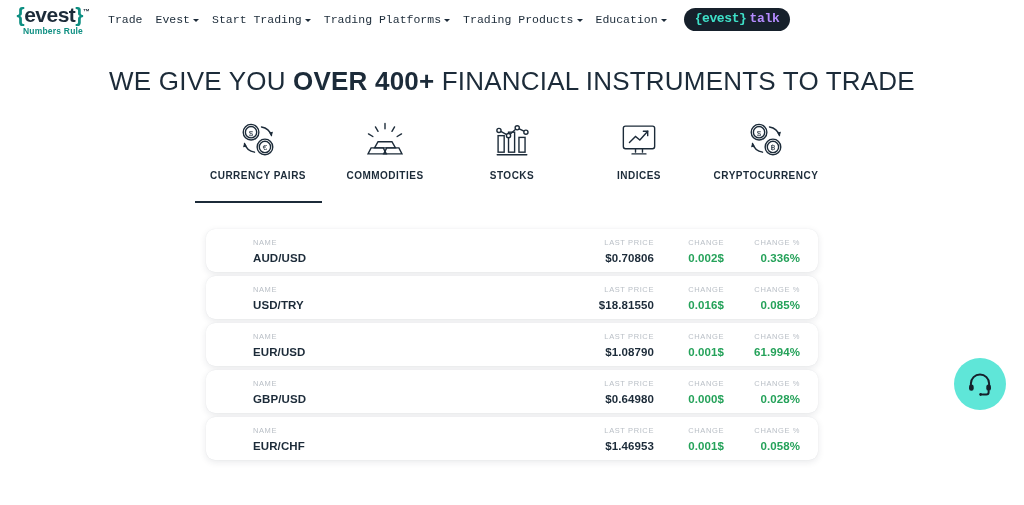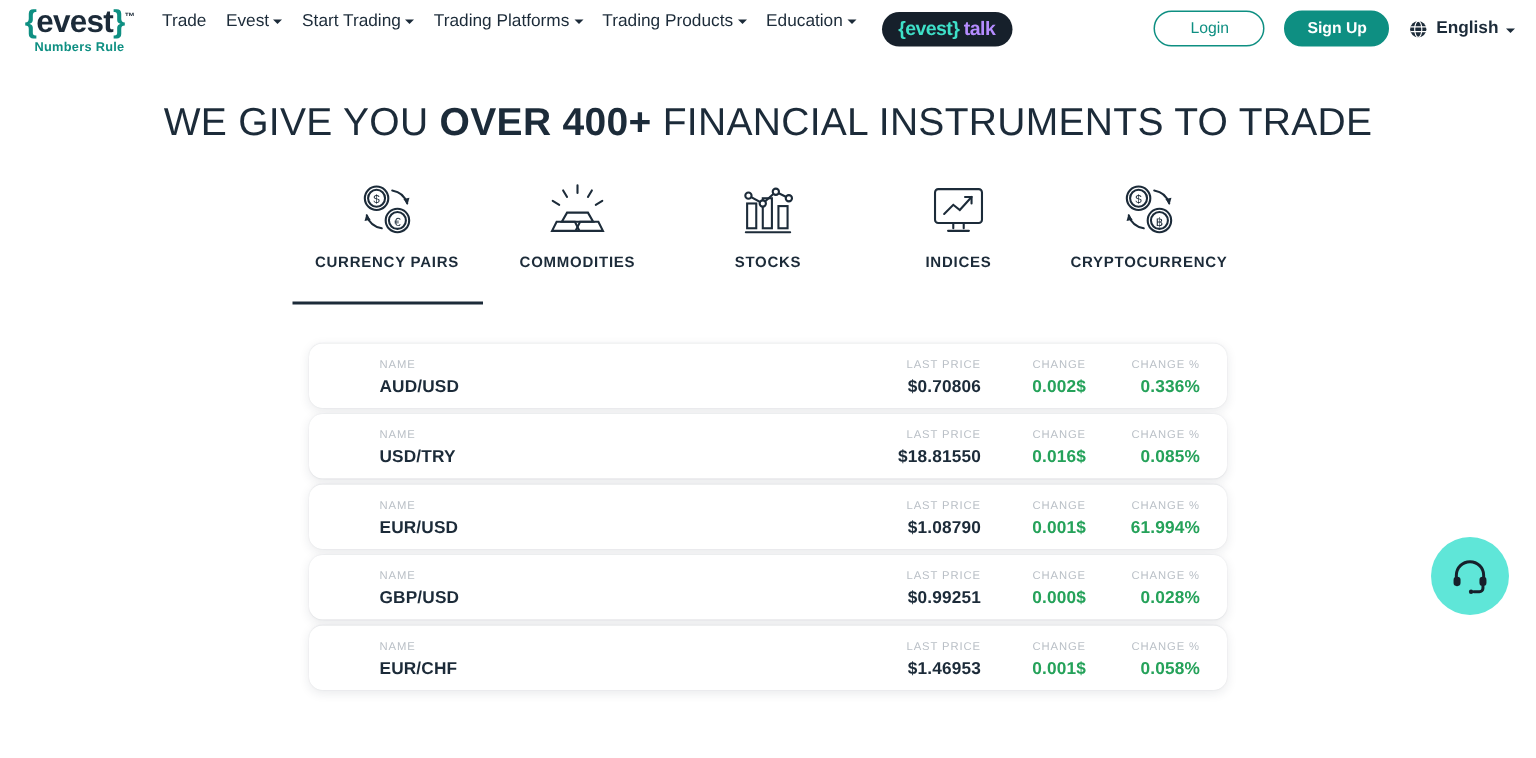--- a/index.html
+++ b/index.html
@@ -17,21 +17,21 @@
     align-items: center;
     padding: 0 14px 0 12px;
     position: relative;
   }
   .logo-block { display: flex; flex-direction: column; align-items: center; width: 82px; margin-right: 14px; }
   .logo-main { font-size: 21px; font-weight: 700; line-height: 20px; letter-spacing: -0.5px; color: #1c2b39; }
   .logo-main .brace { color: #0e8f82; }
   .logo-tm { font-size: 7px; color: #1c2b39; vertical-align: super; }
   .logo-sub { font-size: 8.5px; font-weight: 700; color: #0e8f82; letter-spacing: 0.2px; margin-top: 1px; }
 
-  .nav-links { display: flex; align-items: flex-start; gap: 13px; }
+  .nav-links { display: flex; align-items: center; gap: 13px; font-family: Liberation Mono, monospace; }
   .nav-link {
     font-size: 11.5px; color: #1c2b39; font-weight: 400;
     white-space: nowrap; display: flex; align-items: center; gap: 3px;
     cursor: pointer;
   }
   .caret {
     width: 0; height: 0;
     border-left: 3px solid transparent;
     border-right: 3px solid transparent;
     border-top: 3.5px solid #1c2b39;
@@ -170,33 +170,20 @@
         <span>Education</span>
         <i class="caret"></i>
       </div>
 
     <div class="talk-badge">
       <span class="talk-evest">{evest}</span>
       <span class="talk-word">talk</span>
     </div>
   </div>
 
-  <div class="nav-right">
-    <div class="btn-login">Login</div>
-    <div class="btn-signup">Sign Up</div>
-    <div class="lang">
-      <svg width="13" height="13" viewBox="0 0 24 24">
-        <circle cx="12" cy="12" r="10" fill="#1c2b39"></circle>
-        <ellipse cx="12" cy="12" rx="4.4" ry="10" fill="none" stroke="#ffffff" stroke-width="1.4"></ellipse>
-        <path d="M2.4 9h19.2M2.4 15h19.2" stroke="#ffffff" stroke-width="1.4"></path>
-      </svg>
-      <span class="lang-label">English</span>
-      <i class="caret"></i>
-    </div>
-  </div>
 </div>
 
 <div class="headline">
   <span>WE GIVE YOU </span><b>OVER 400+</b><span> FINANCIAL INSTRUMENTS TO TRADE</span>
 </div>
 
 <div class="cats">
 
   <div class="cat active">
     <div class="cat-icon">
@@ -341,21 +328,21 @@
     </div>
   </div>
 
   <div class="card">
     <div class="col col-name">
       <div class="col-head">NAME</div>
       <div class="col-val">GBP/USD</div>
     </div>
     <div class="col col-price">
       <div class="col-head">LAST PRICE</div>
-      <div class="col-val">$0.99251</div>
+      <div class="col-val">$0.64980</div>
     </div>
     <div class="col col-change">
       <div class="col-head">CHANGE</div>
       <div class="col-val green">0.000$</div>
     </div>
     <div class="col col-changep">
       <div class="col-head">CHANGE %</div>
       <div class="col-val green">0.028%</div>
     </div>
   </div>

